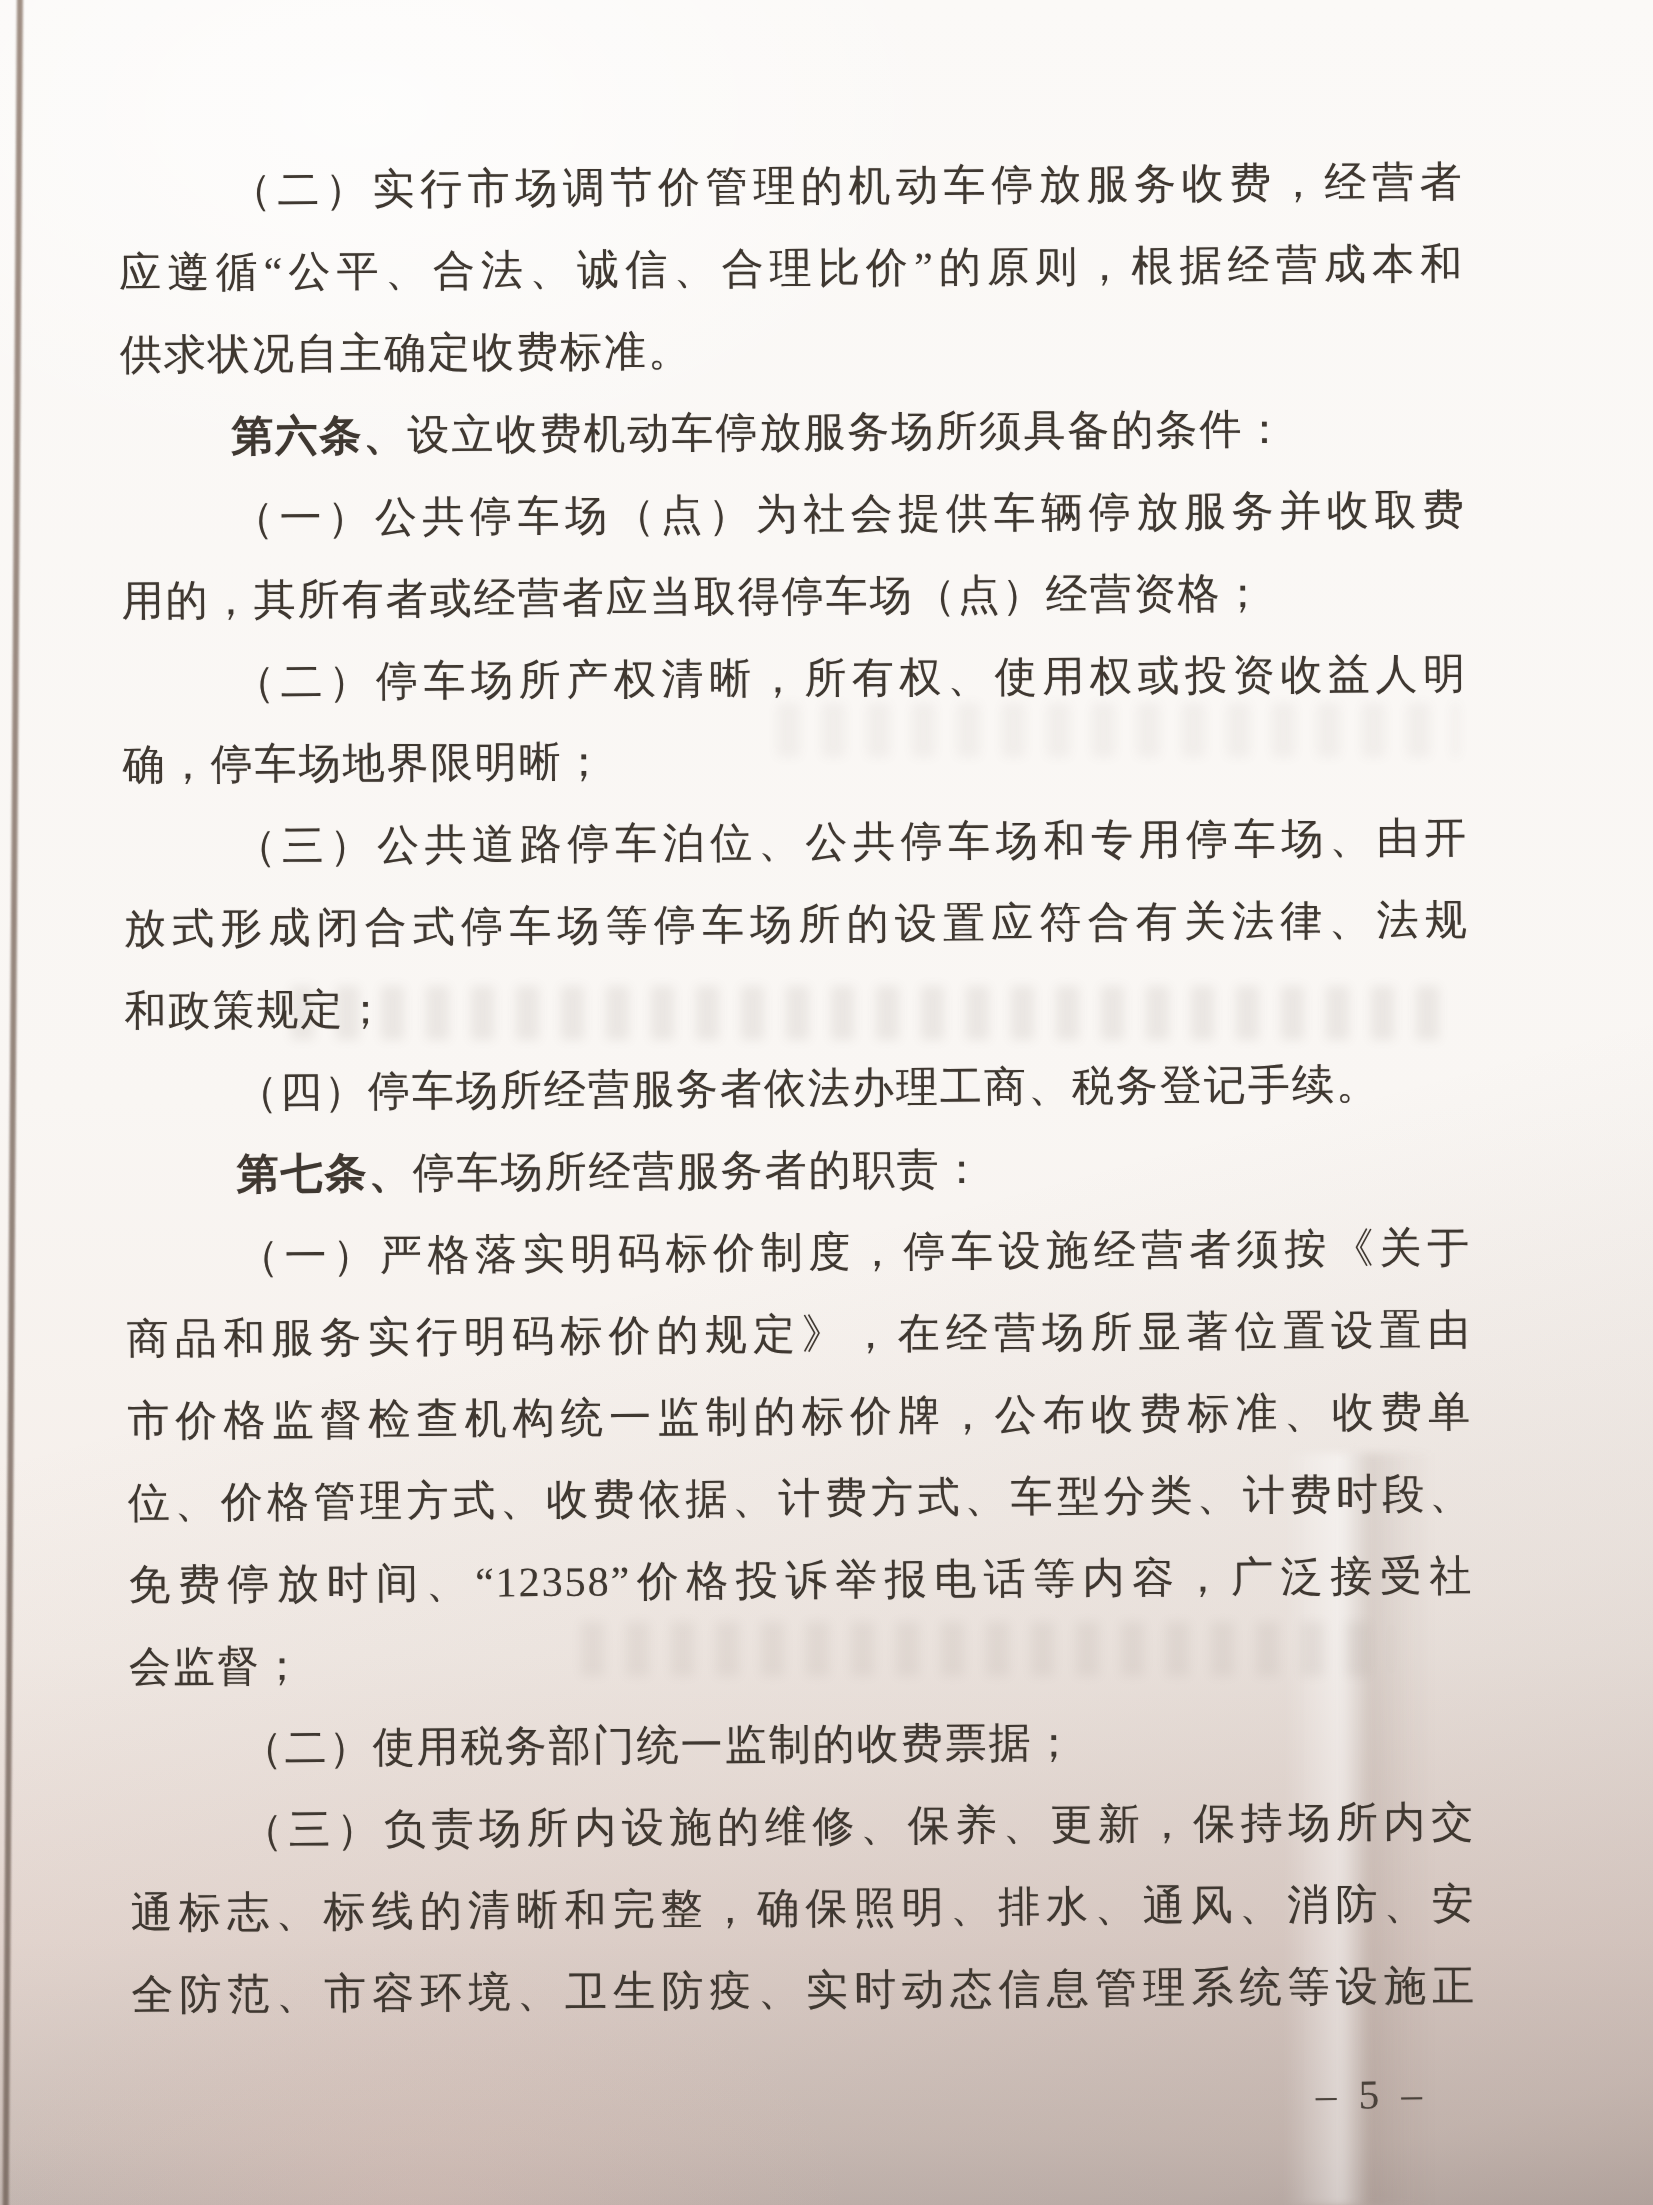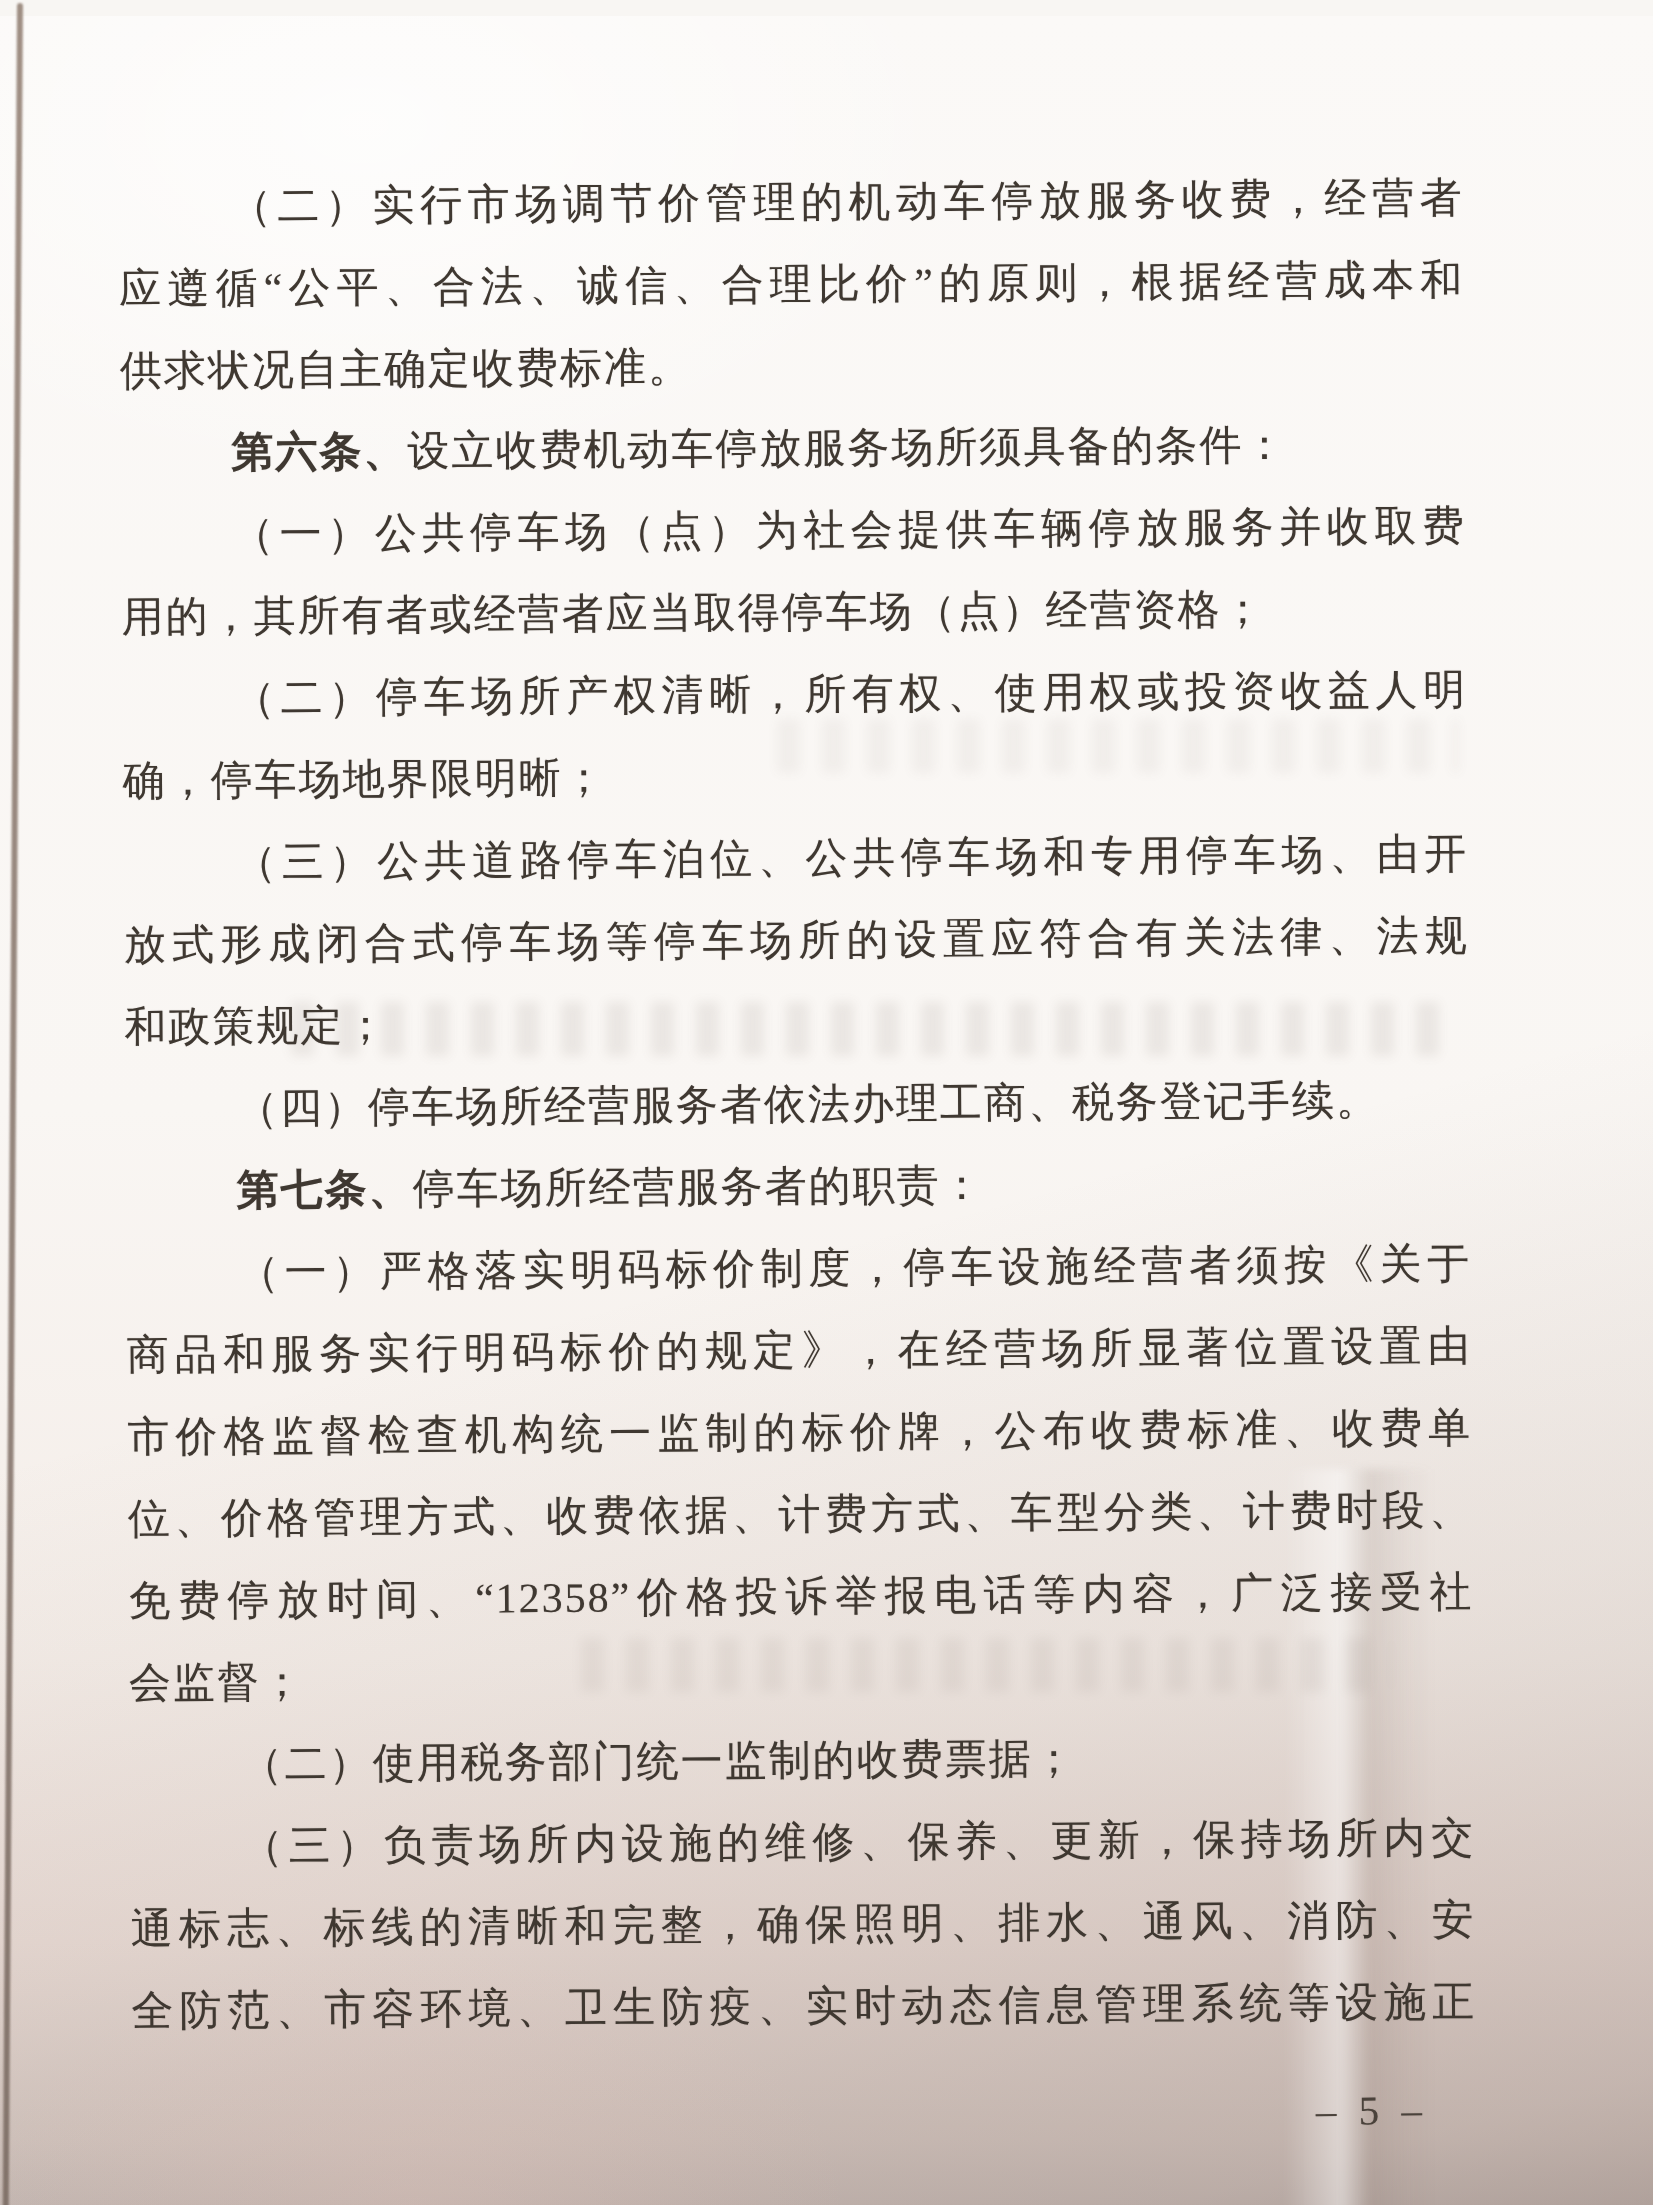--- a/index.html
+++ b/index.html
@@ -10,21 +10,20 @@
     font-family: "Liberation Serif", "DejaVu Serif", serif;
   }
   
   .page {
     position: absolute; inset: 0;
     background:
       radial-gradient(1013px 608px at 22% 5%, rgba(255,255,255,0.65), rgba(255,255,255,0) 60%),
       radial-gradient(676px 405px at 25% 100%, rgba(236,199,189,0.22), rgba(236,199,189,0) 65%),
       linear-gradient(165deg, rgba(120,98,88,0) 55%, rgba(120,98,88,0.10) 75%, rgba(115,92,84,0.26) 95%, rgba(110,88,80,0.34) 100%),
       linear-gradient(180deg, #fbf9f7 0%, #f9f6f3 50%, #f4ede8 75%, #ecdfd9 88%, #dcd0ca 97%, #d2c7c2 100%);
-    margin-top: 16px;
   }
   
   .fold-line {
     position: absolute; left: 17px; top: -13.5px;
     width: 6px; height: 2243px;
     background: linear-gradient(180deg, #968478 0%, #8e7d73 40%, #85756c 70%, #7b6c63 100%);
     transform: rotate(0.37deg); transform-origin: top center;
     filter: blur(1px); opacity: 0.9; border-radius: 3.4px;
   }
   

